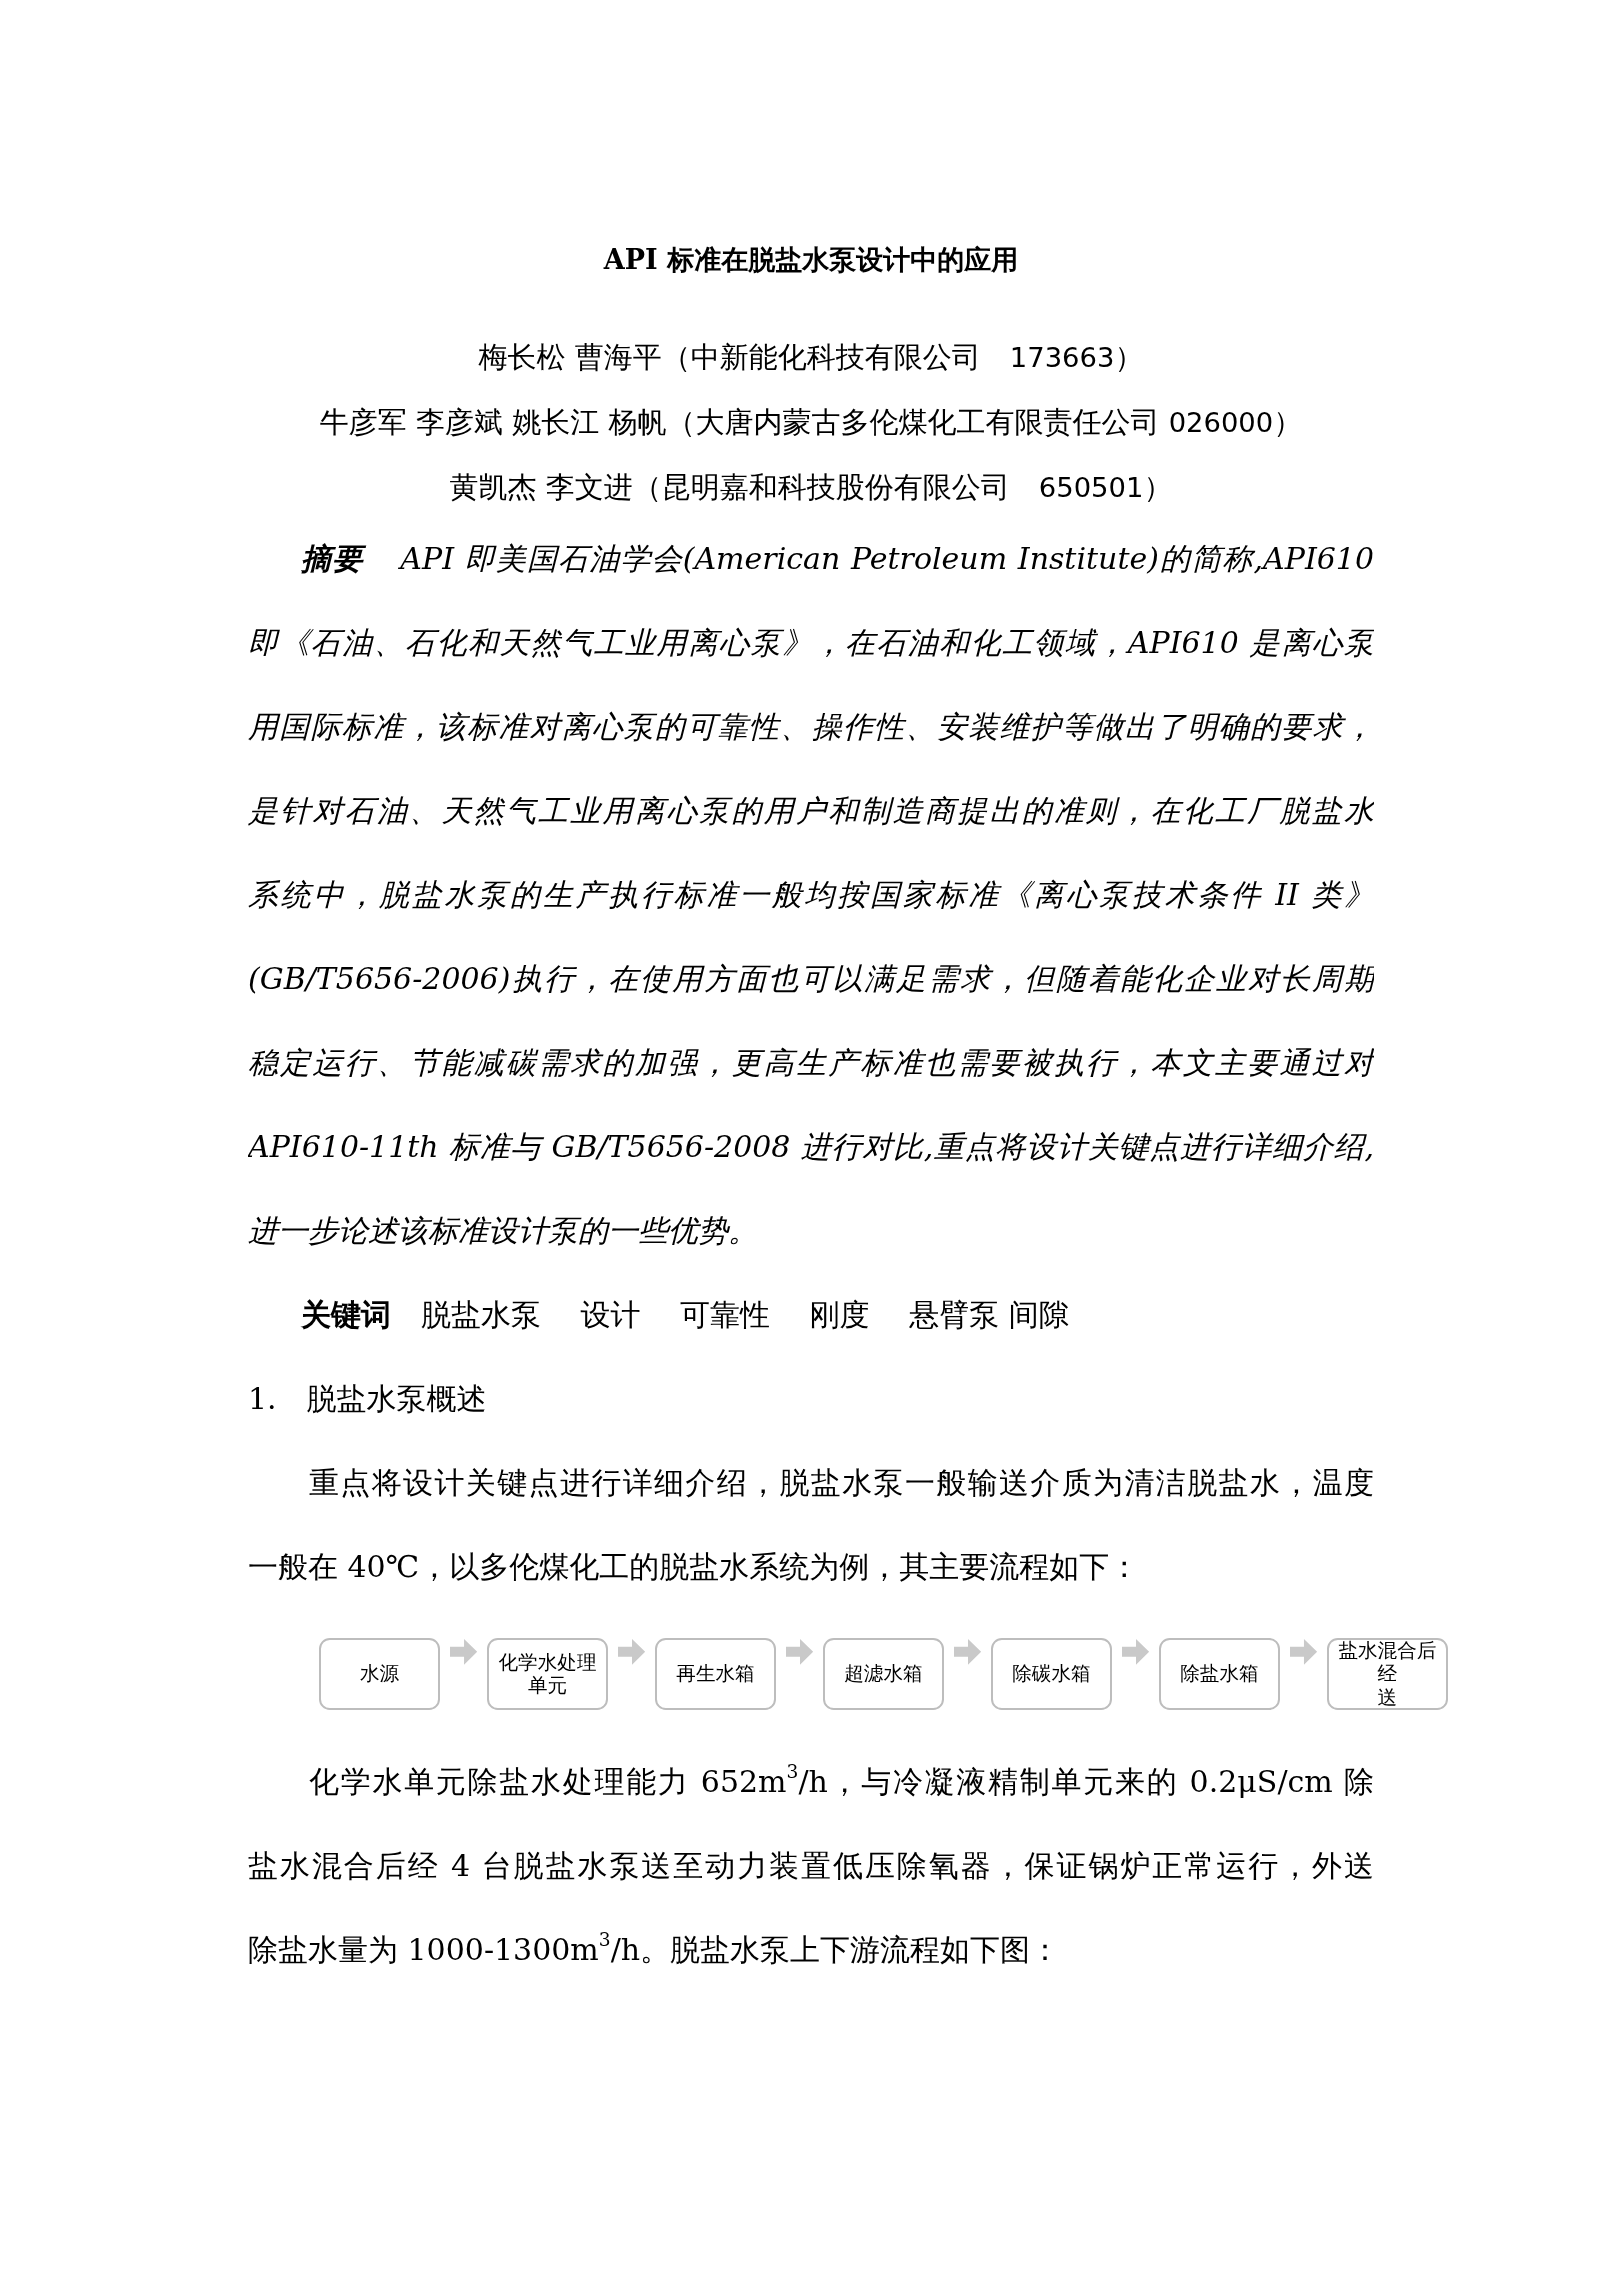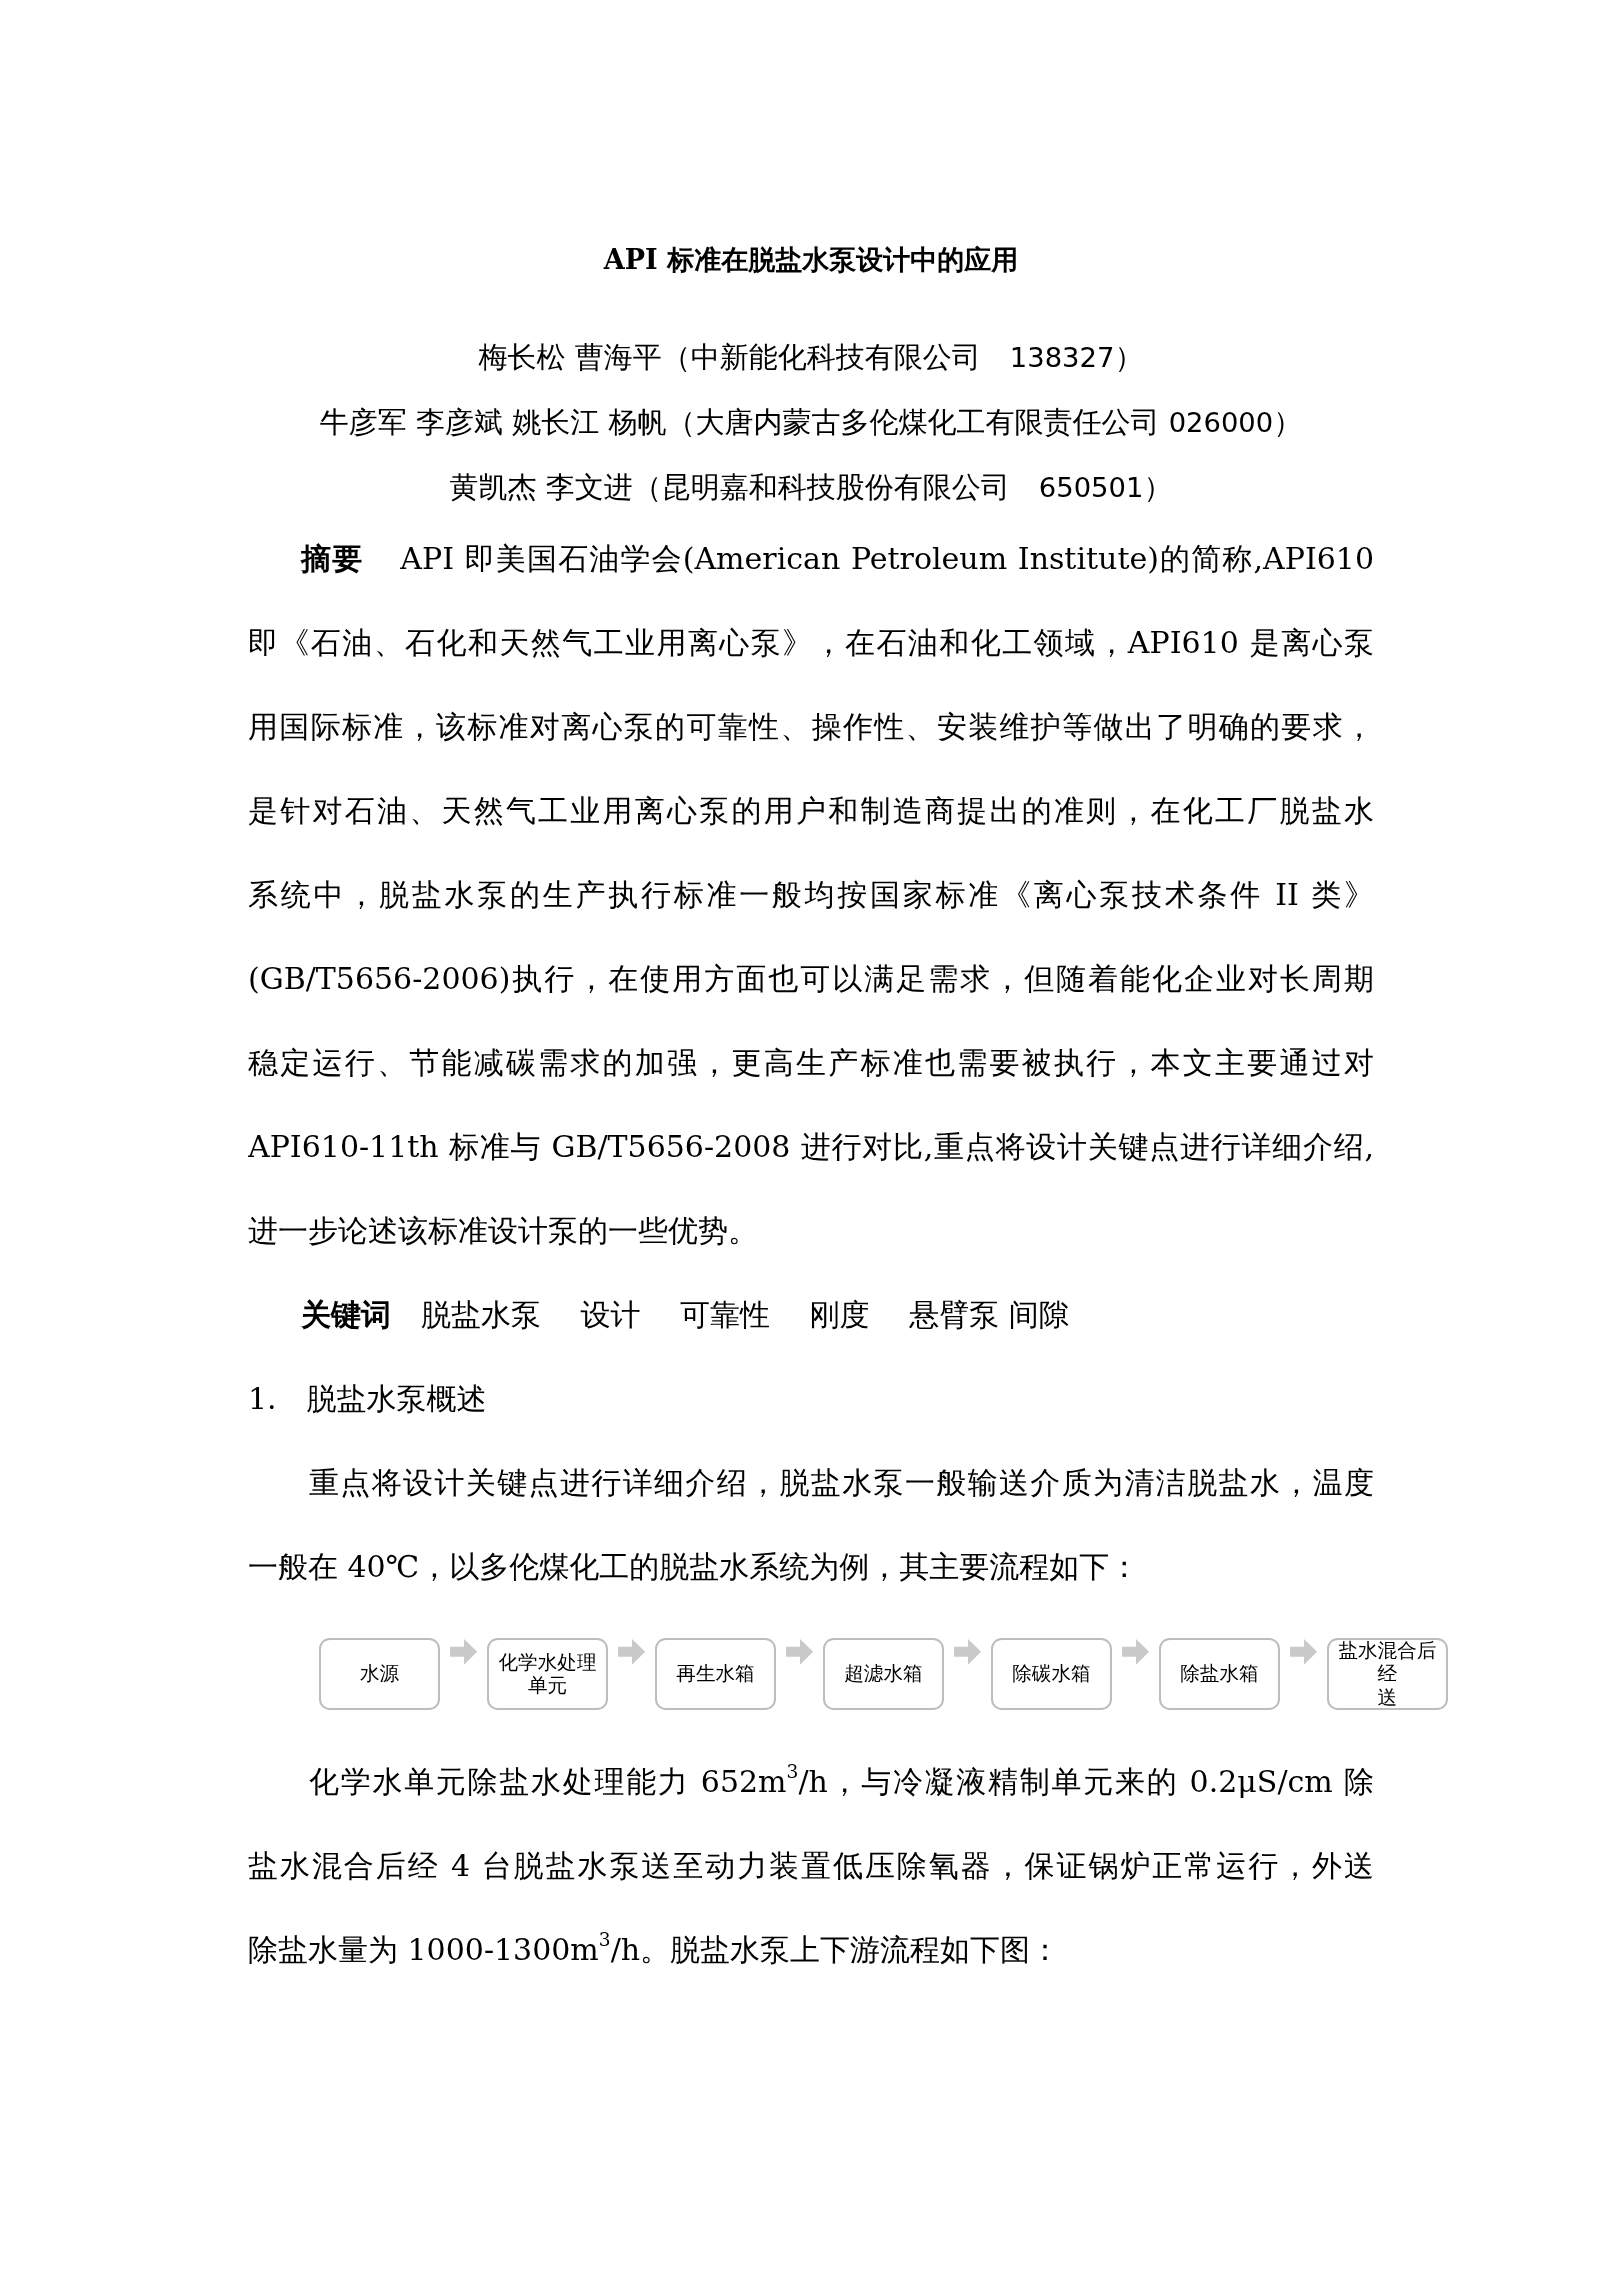--- a/index.html
+++ b/index.html
@@ -19,21 +19,21 @@
   .author-line{line-height:65px;height:65px;white-space:nowrap;}
   .author-num{font-family:"DejaVu Sans","Liberation Sans",sans-serif;font-size:27.4px;}
 
   .bodytext{font-size:30px;}
   .bline{line-height:84px;height:84px;overflow:hidden;}
   .jline{text-align:justify;text-align-last:justify;}
   .indent2{padding-left:61px;}
   .indent-label{padding-left:53px;}
   .blabel{font-weight:bold;margin-right:37px;}
   .kwlabel{font-weight:bold;margin-right:30px;}
-  .abstract{margin-top:-2.9px;}
+  .abstract{margin-top:-2.9px;font-style:italic;}
   .sup{font-size:18.6px;position:relative;top:-13.7px;}
 
   .flow{
     margin-top:29px;margin-left:71px;width:1135px;height:72px;
     display:flex;align-items:flex-start;
   }
   .flow-box{
     flex:none;width:117px;height:68px;border:2px solid #bdbdbd;border-radius:10.8px;
     display:flex;flex-direction:column;justify-content:center;text-align:center;
     font-family:"DejaVu Sans","Liberation Sans",sans-serif;
@@ -46,21 +46,21 @@
   .para3{margin-top:30px;}
 </style>
 </head>
 <body>
 
 <div class="page">
 
   <div class="title">API 标准在脱盐水泵设计中的应用</div>
 
   <div class="authors">
-    <div class="author-line"><span>梅长松 曹海平（中新能化科技有限公司　</span><span class="author-num">138327</span><span>）</span></div>
+    <div class="author-line"><span>梅长松 曹海平（中新能化科技有限公司　</span><span class="author-num">173663</span><span>）</span></div>
     <div class="author-line"><span>牛彦军 李彦斌 姚长江 杨帆（大唐内蒙古多伦煤化工有限责任公司 </span><span class="author-num">026000</span><span>）</span></div>
     <div class="author-line"><span>黄凯杰 李文进（昆明嘉和科技股份有限公司　</span><span class="author-num">650501</span><span>）</span></div>
   </div>
 
   <div class="bodytext abstract">
     <div class="bline jline indent-label"><span class="blabel">摘要</span><span>API 即美国石油学会(American Petroleum Institute)的简称,API610</span></div>
     <div class="bline jline">即《石油、石化和天然气工业用离心泵》，在石油和化工领域，API610 是离心泵</div>
     <div class="bline jline">用国际标准，该标准对离心泵的可靠性、操作性、安装维护等做出了明确的要求，</div>
     <div class="bline jline">是针对石油、天然气工业用离心泵的用户和制造商提出的准则，在化工厂脱盐水</div>
     <div class="bline jline">系统中，脱盐水泵的生产执行标准一般均按国家标准《离心泵技术条件 II 类》</div>

